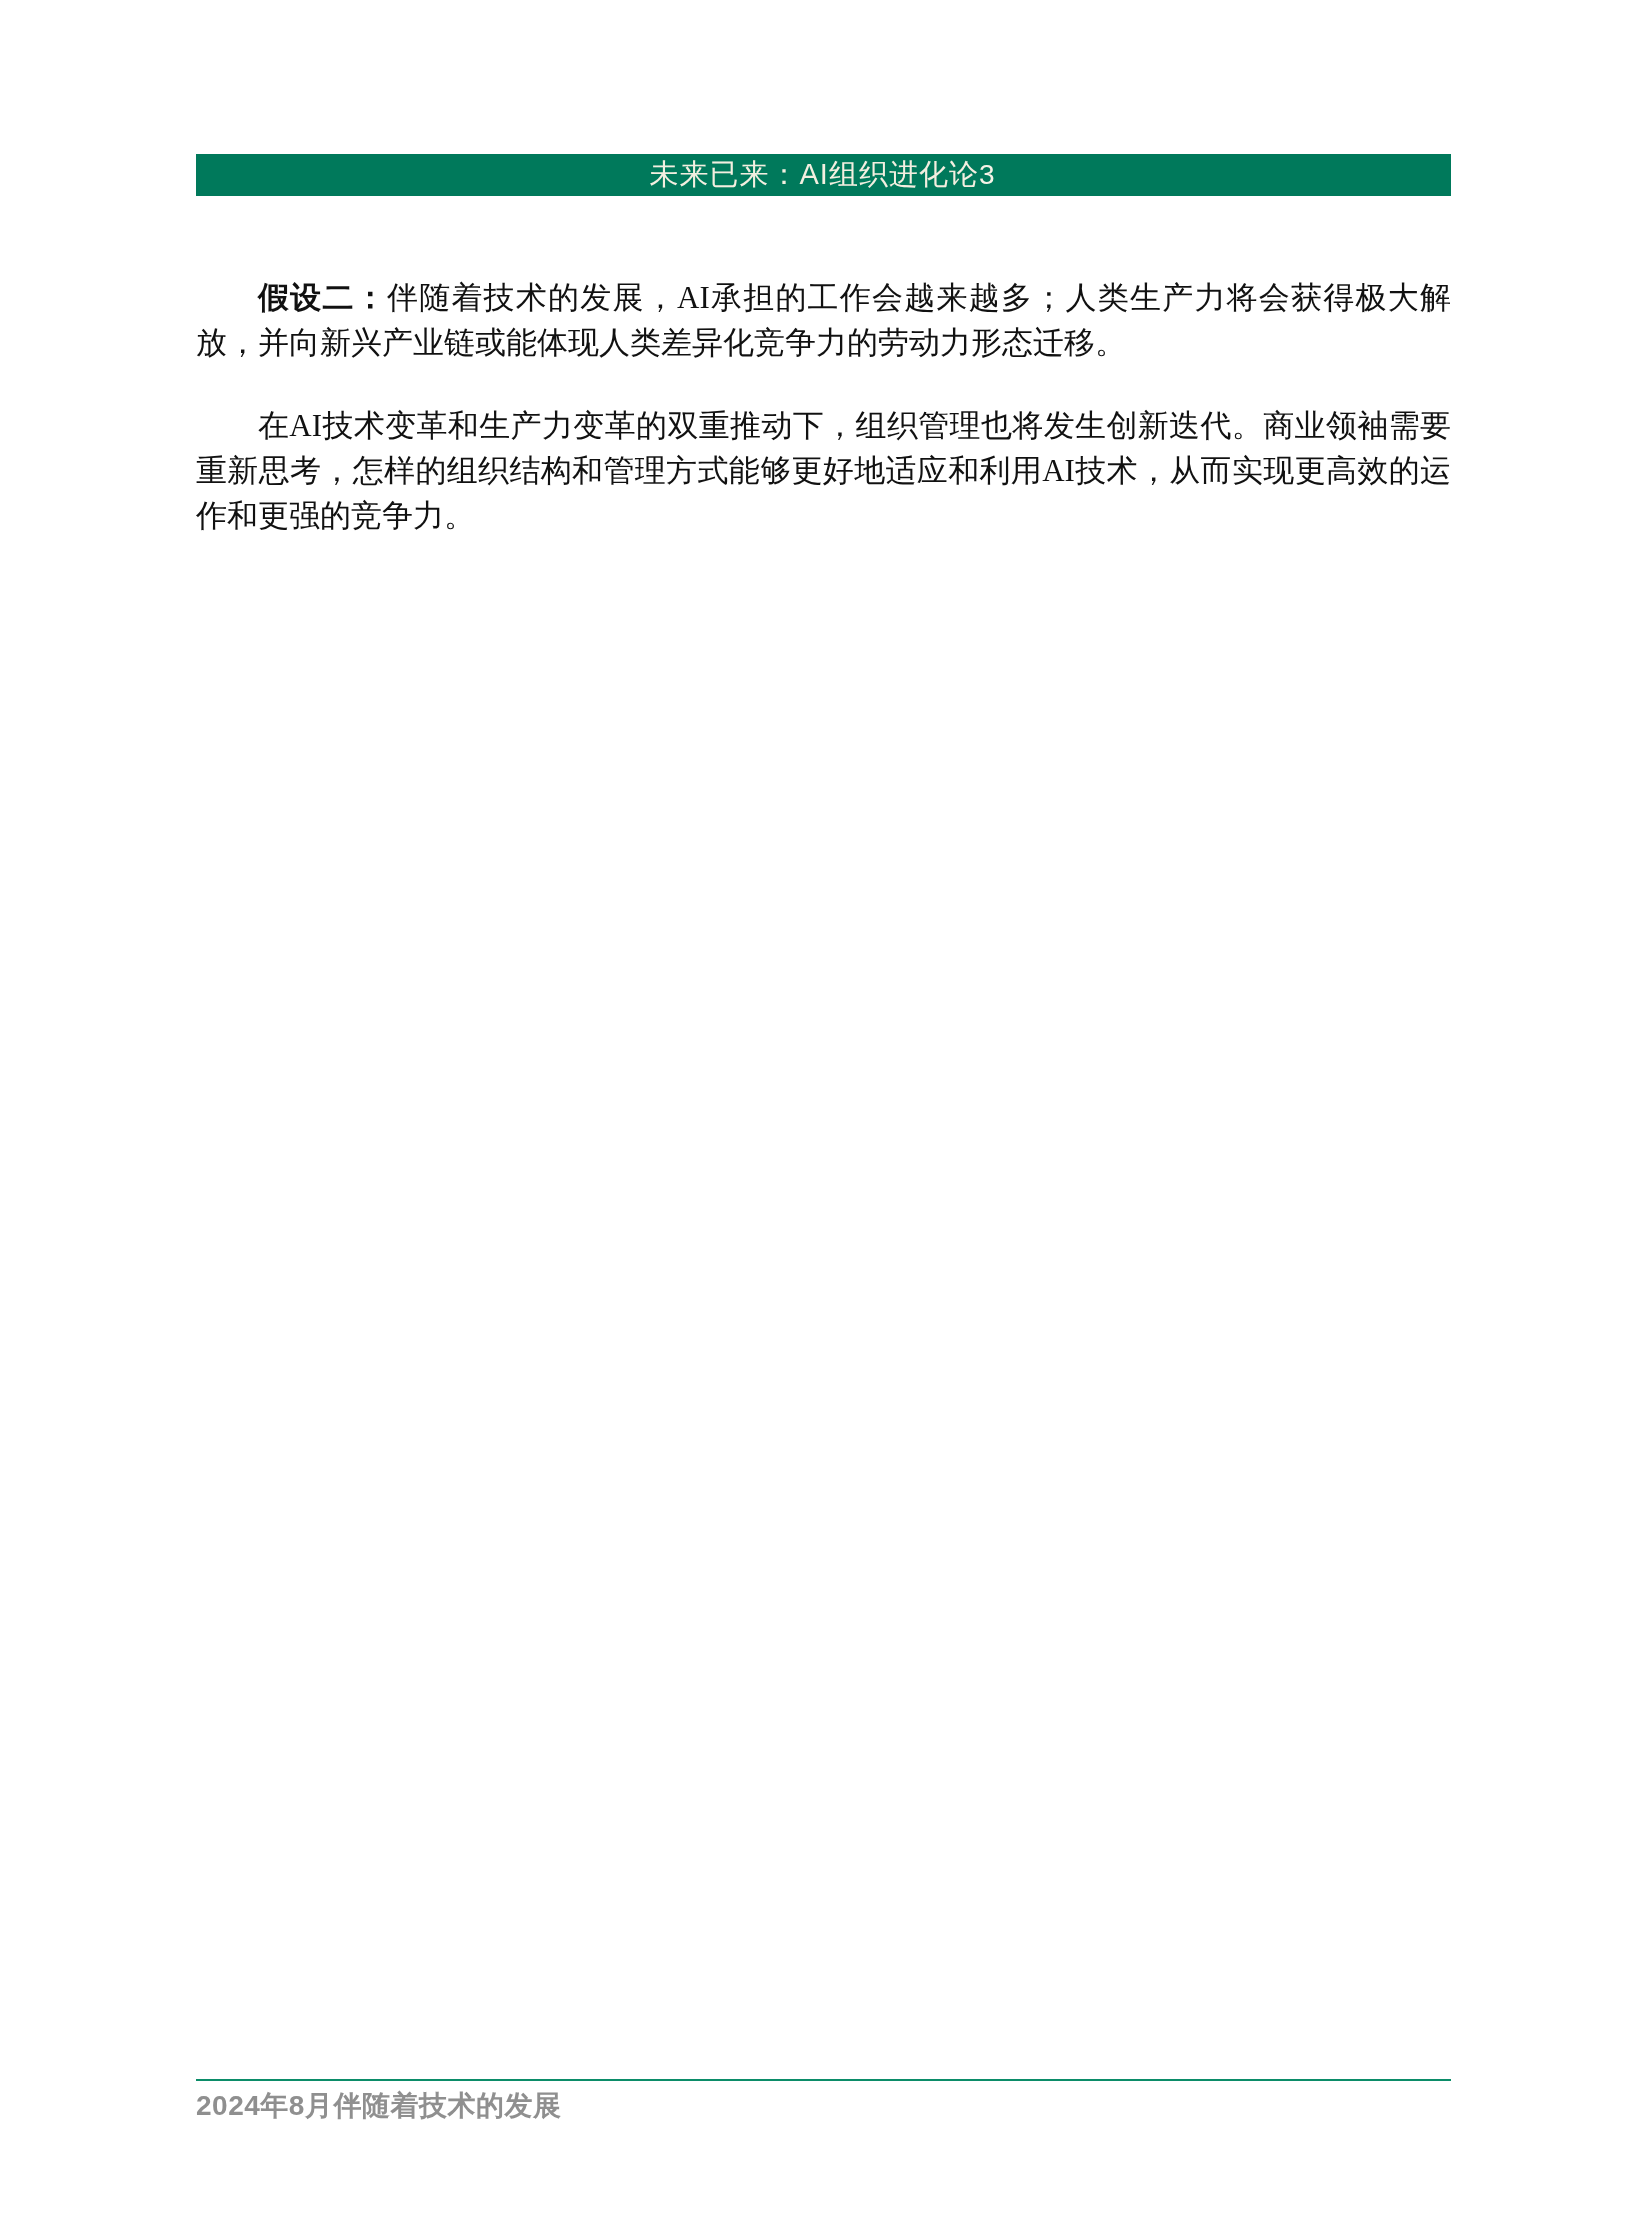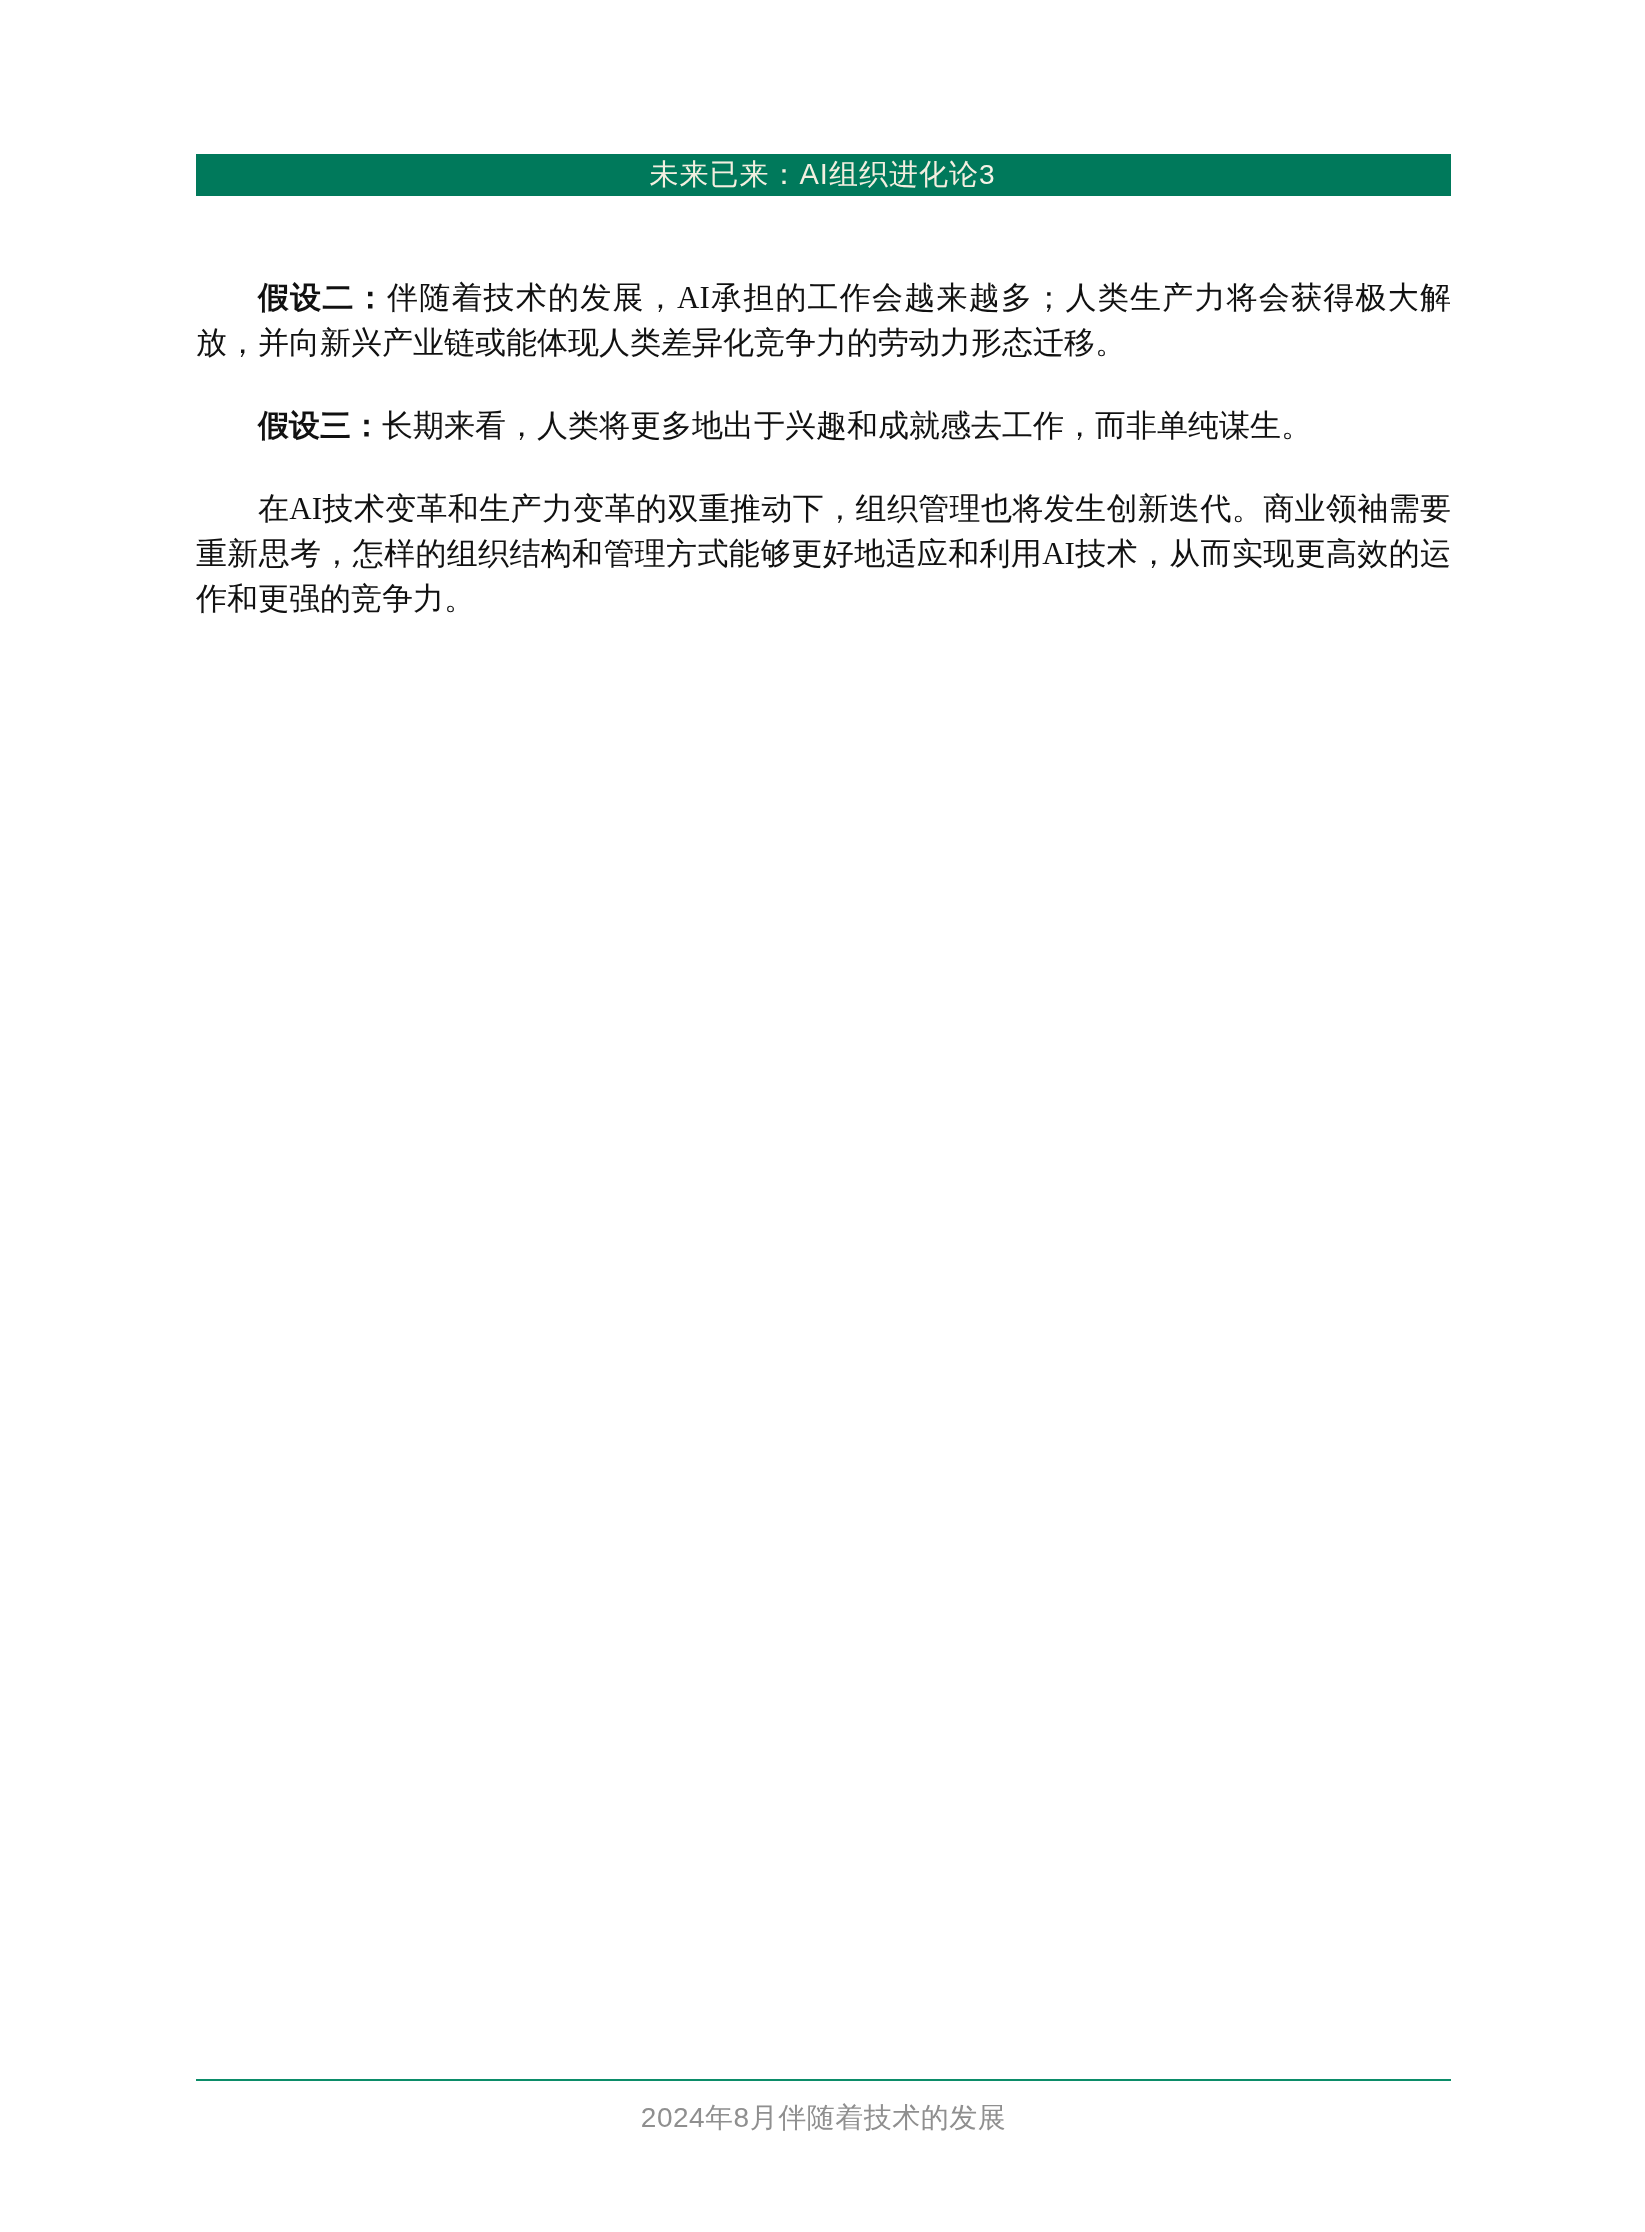--- a/index.html
+++ b/index.html
@@ -64,48 +64,46 @@
   }
 
   
   .footer {
     position: absolute;
     left: 196px;
     top: 2079px;
     width: 1255px;
     box-sizing: border-box;
     border-top: 2px solid #0B8C68;
-    padding-top: 18px;
+    padding-top: 6px;
     display: flex;
     align-items: flex-start;
-    justify-content: center;
+    justify-content: flex-start;
     font-family: "Liberation Sans", "DejaVu Sans", sans-serif;
     font-size: 28px;
     color: #8F8F8F;
     letter-spacing: 0.5px;
+    font-weight: bold;
   }
 </style>
 </head>
 <body>
 
 <div class="page">
 
   <header class="header-bar">
     <span class="header-title">未来已来：AI组织进化论</span>
     <span class="header-page-number">3</span>
   </header>
 
   <main class="content">
     <p>
       <strong class="para-label">假设二：</strong><span>伴随着技术的发展，AI承担的工作会越来越多；人类生产力将会获得极大解放，并向新兴产业链或能体现人类差异化竞争力的劳动力形态迁移。</span>
     </p>
     <p>
-      <strong class="para-label">假设三：</strong><span>长期来看，人类将更多地出于兴趣和成就感去工作，而非单纯谋生。</span>
-    </p>
-    <p>
       <strong class="para-label"></strong><span>在AI技术变革和生产力变革的双重推动下，组织管理也将发生创新迭代。商业领袖需要重新思考，怎样的组织结构和管理方式能够更好地适应和利用AI技术，从而实现更高效的运作和更强的竞争力。</span>
     </p>
   </main>
 
   <footer class="footer">
     <span>2024年8月</span>
     <span>伴随着技术的发展</span>
   </footer>
 
 </div>

